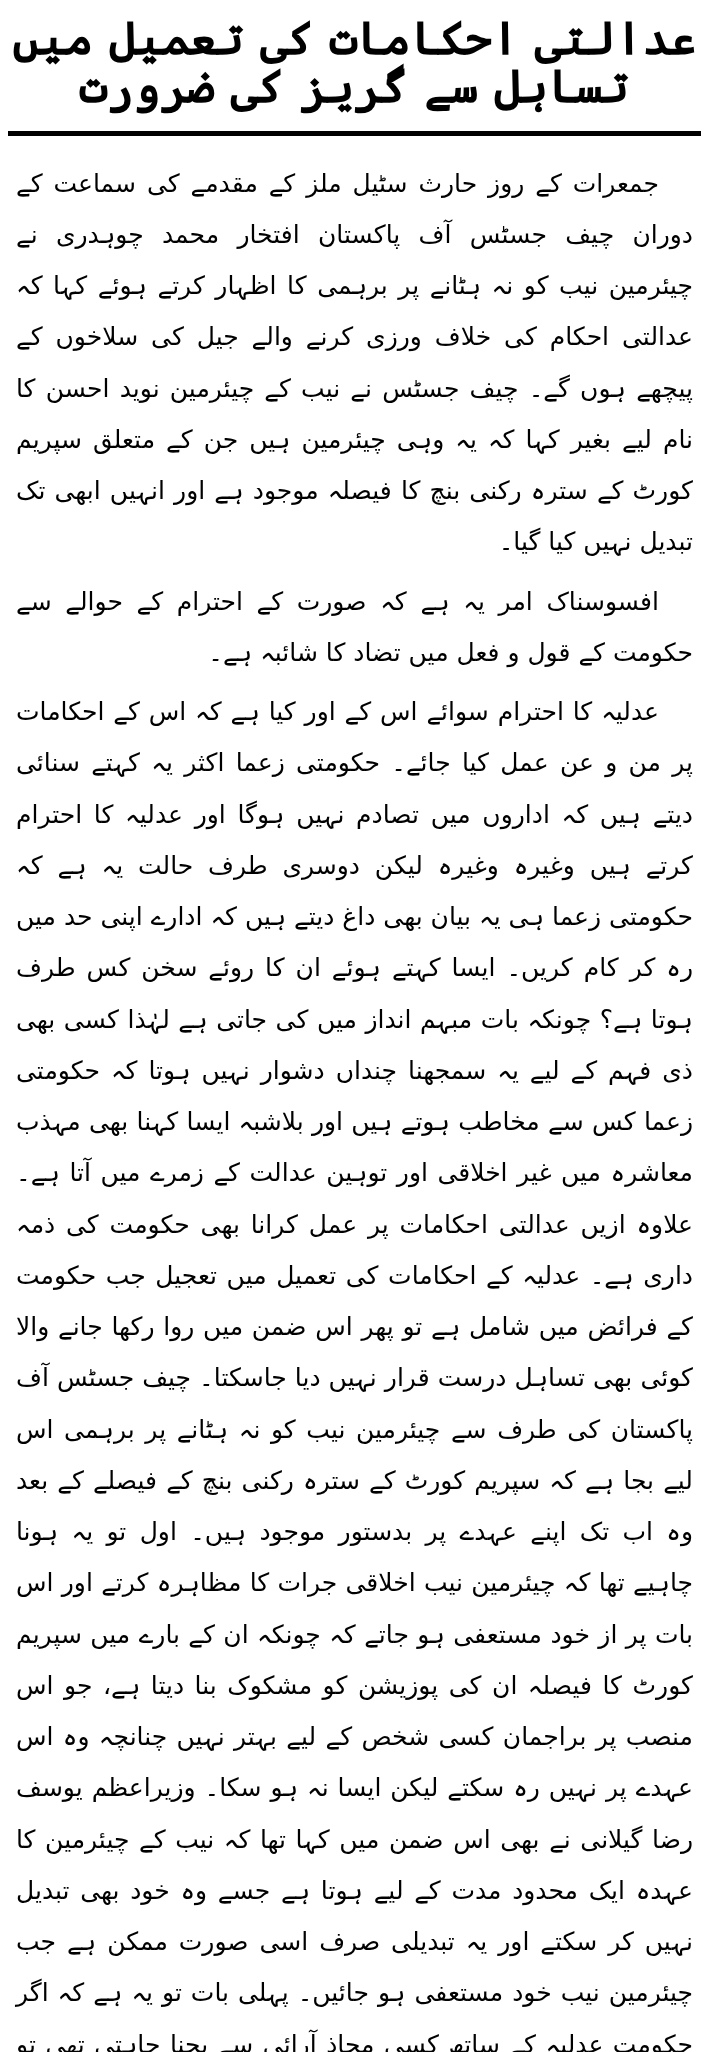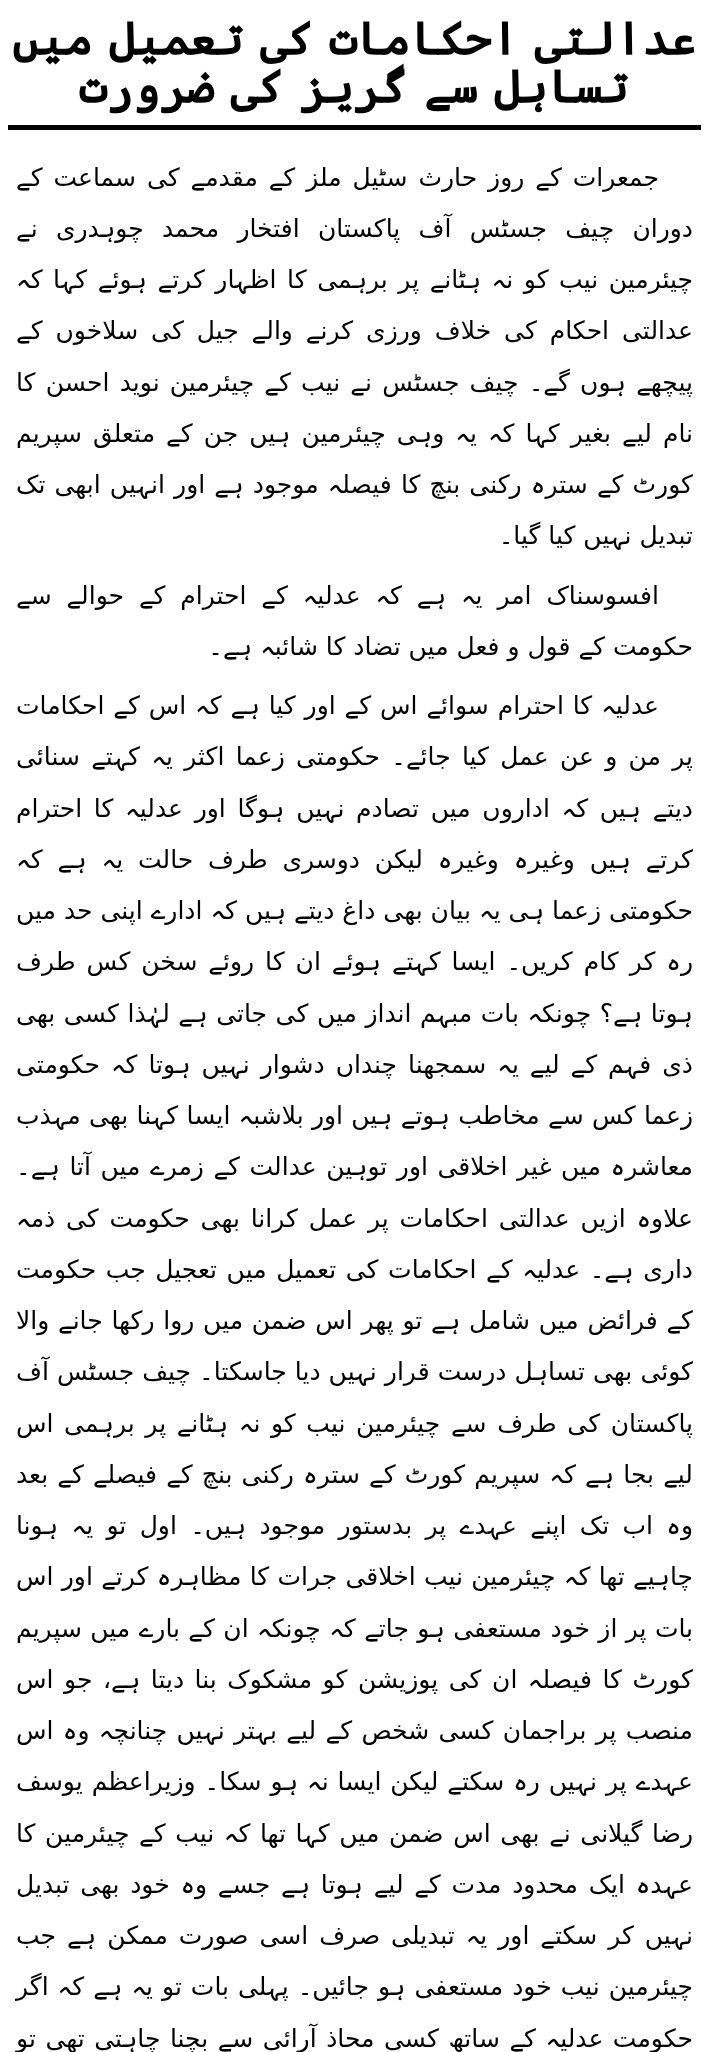--- a/index.html
+++ b/index.html
@@ -20,21 +20,21 @@
     padding: 6px 8px 10px 8px;
     display: flex;
     flex-direction: column;
   }
   .headline {
     font-family: "DejaVu Serif", serif;
     font-weight: 700;
     font-size: 46px;
     line-height: 1.05;
     text-align: center;
-    padding: 8px 4px 14px 4px;
+    padding: 8px 4px 20px 4px;
     letter-spacing: -1px;
   }
   .rule-top {
     border: none;
     border-top: 5px solid #000000;
     margin: 0 0 14px 0;
   }
   .body-text {
     font-size: 25px;
     line-height: 2.05;
@@ -54,18 +54,18 @@
 <body>
 
 <div class="page">
 
   <h1 class="headline">عدالتی احکامات کی تعمیل میں تساہل سے گریز کی ضرورت</h1>
 
   <hr class="rule-top">
 
   <div class="body-text">
     <p>جمعرات کے روز حارث سٹیل ملز کے مقدمے کی سماعت کے دوران چیف جسٹس آف پاکستان افتخار محمد چوہدری نے چیئرمین نیب کو نہ ہٹانے پر برہمی کا اظہار کرتے ہوئے کہا کہ عدالتی احکام کی خلاف ورزی کرنے والے جیل کی سلاخوں کے پیچھے ہوں گے۔ چیف جسٹس نے نیب کے چیئرمین نوید احسن کا نام لیے بغیر کہا کہ یہ وہی چیئرمین ہیں جن کے متعلق سپریم کورٹ کے سترہ رکنی بنچ کا فیصلہ موجود ہے اور انہیں ابھی تک تبدیل نہیں کیا گیا۔</p>
-    <p>افسوسناک امر یہ ہے کہ عدلیہ کے احترام کے حوالے سے حکومت کے قول و فعل میں تضاد کا شائبہ ہے۔</p>
+    <p>افسوسناک امر یہ ہے کہ صورت کے احترام کے حوالے سے حکومت کے قول و فعل میں تضاد کا شائبہ ہے۔</p>
     <p>عدلیہ کا احترام سوائے اس کے اور کیا ہے کہ اس کے احکامات پر من و عن عمل کیا جائے۔ حکومتی زعما اکثر یہ کہتے سنائی دیتے ہیں کہ اداروں میں تصادم نہیں ہوگا اور عدلیہ کا احترام کرتے ہیں وغیرہ وغیرہ لیکن دوسری طرف حالت یہ ہے کہ حکومتی زعما ہی یہ بیان بھی داغ دیتے ہیں کہ ادارے اپنی حد میں رہ کر کام کریں۔ ایسا کہتے ہوئے ان کا روئے سخن کس طرف ہوتا ہے؟ چونکہ بات مبہم انداز میں کی جاتی ہے لہٰذا کسی بھی ذی فہم کے لیے یہ سمجھنا چنداں دشوار نہیں ہوتا کہ حکومتی زعما کس سے مخاطب ہوتے ہیں اور بلاشبہ ایسا کہنا بھی مہذب معاشرہ میں غیر اخلاقی اور توہین عدالت کے زمرے میں آتا ہے۔ علاوہ ازیں عدالتی احکامات پر عمل کرانا بھی حکومت کی ذمہ داری ہے۔ عدلیہ کے احکامات کی تعمیل میں تعجیل جب حکومت کے فرائض میں شامل ہے تو پھر اس ضمن میں روا رکھا جانے والا کوئی بھی تساہل درست قرار نہیں دیا جاسکتا۔ چیف جسٹس آف پاکستان کی طرف سے چیئرمین نیب کو نہ ہٹانے پر برہمی اس لیے بجا ہے کہ سپریم کورٹ کے سترہ رکنی بنچ کے فیصلے کے بعد وہ اب تک اپنے عہدے پر بدستور موجود ہیں۔ اول تو یہ ہونا چاہیے تھا کہ چیئرمین نیب اخلاقی جرات کا مظاہرہ کرتے اور اس بات پر از خود مستعفی ہو جاتے کہ چونکہ ان کے بارے میں سپریم کورٹ کا فیصلہ ان کی پوزیشن کو مشکوک بنا دیتا ہے، جو اس منصب پر براجمان کسی شخص کے لیے بہتر نہیں چنانچہ وہ اس عہدے پر نہیں رہ سکتے لیکن ایسا نہ ہو سکا۔ وزیراعظم یوسف رضا گیلانی نے بھی اس ضمن میں کہا تھا کہ نیب کے چیئرمین کا عہدہ ایک محدود مدت کے لیے ہوتا ہے جسے وہ خود بھی تبدیل نہیں کر سکتے اور یہ تبدیلی صرف اسی صورت ممکن ہے جب چیئرمین نیب خود مستعفی ہو جائیں۔ پہلی بات تو یہ ہے کہ اگر حکومت عدلیہ کے ساتھ کسی محاذ آرائی سے بچنا چاہتی تھی تو چیئرمین نیب کو مستعفی ہونے پر آمادہ کر سکتی تھی جسے تعینات بھی حکومت نے کیا تھا۔ دوسری بات یہ کہ اس عہدے کو کونسا ایسا آئینی تحفظ حاصل ہے کہ اسے حکومت کا سربراہ یعنی وزیراعظم بھی تبدیل نہیں کر سکتا اور اس حوالے سے عدلیہ ایسا معتبر ادارہ بھی مجبور ہے۔ اگر ایسا ہے تو ایسے قوانین کو فوری تبدیل کرنا چاہیے کہ جن کے باعث کسی عہدے پر براجمان شخص کے بارے میں حکومت اور عدلیہ بھی کچھ نہ کر سکیں۔</p>
 
   </div>
 
 </div>
 
 </body></html>

